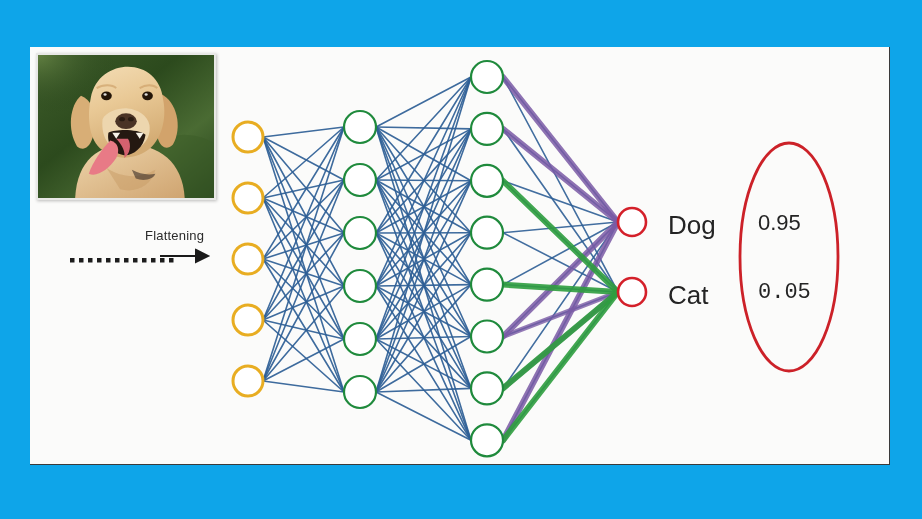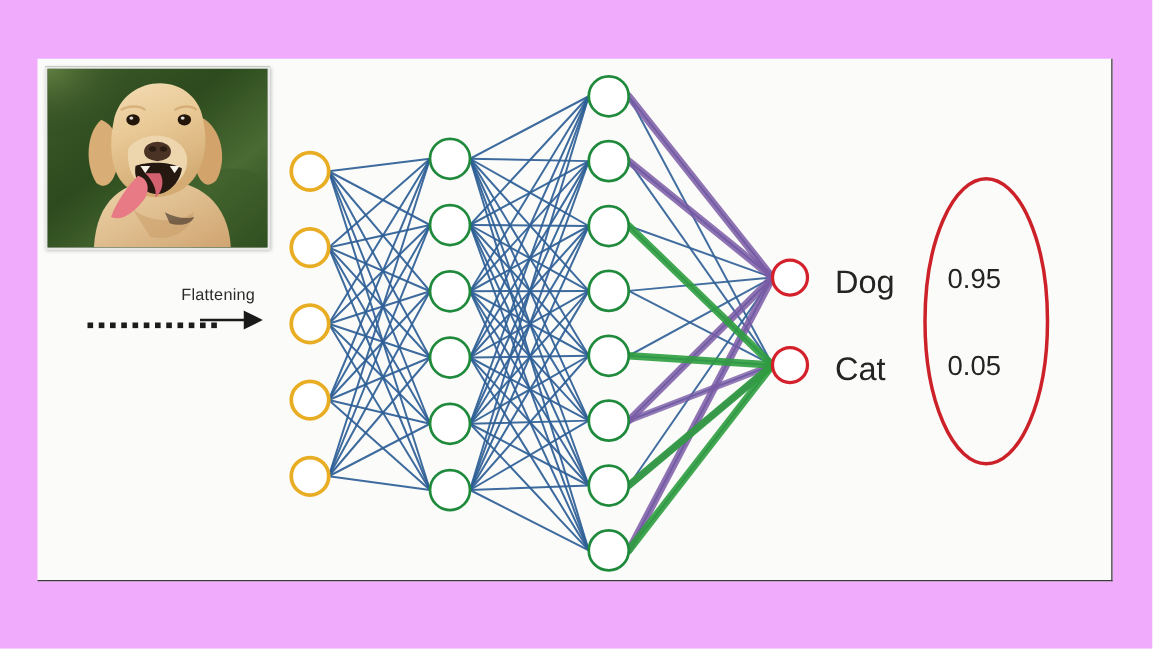--- a/index.html
+++ b/index.html
@@ -8,21 +8,21 @@
     background: #ffffff;
     width: 922px;
     height: 519px;
     overflow: hidden;
     font-family: "Liberation Sans", sans-serif;
   }
   #root {
     position: relative;
     width: 922px;
     height: 519px;
-    background: #f0abfc;
+    background: #0ea5e9;
   }
   #slide {
     position: absolute;
     left: 30px;
     top: 47px;
     width: 860px;
     height: 418px;
     background: #fbfbfa;
     border-right: 1.6px solid #3a3a3a;
     border-bottom: 1.6px solid #3a3a3a;
@@ -69,21 +69,21 @@
   .out-value {
     position: absolute;
     font-size: 22px;
     color: #242424;
     font-family: "Liberation Sans", sans-serif;
     white-space: nowrap;
   }
   #label-dog { left: 668px; top: 210px; }
   #label-cat { left: 668px; top: 280px; }
   #value-dog { left: 758px; top: 210px; }
-  #value-cat { left: 758px; top: 280px; }
+  #value-cat { left: 758px; top: 280px; font-family: Liberation Mono, monospace; }
 </style>
 </head>
 <body>
 
 <div id="root">
 
   <div id="slide"></div>
 
   <div class="dog-photo">
     <svg viewBox="0 0 180 147" preserveAspectRatio="none">

